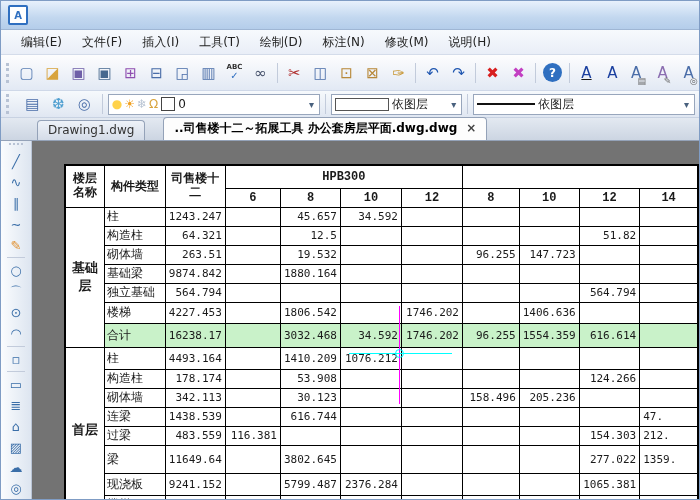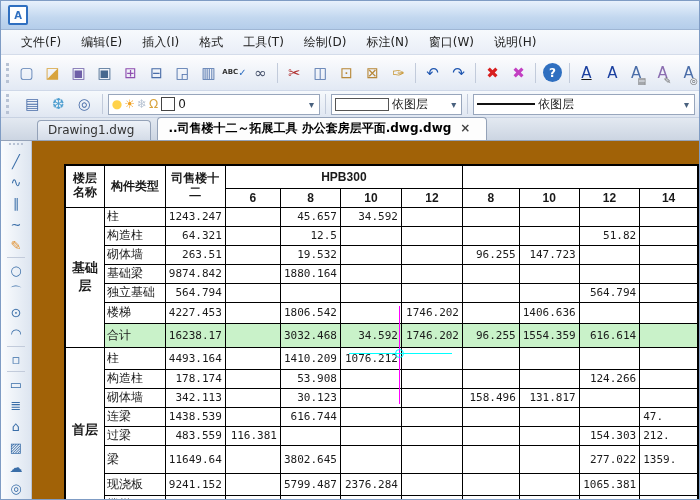--- a/index.html
+++ b/index.html
@@ -21,39 +21,39 @@
   
   .toolbar1{height:35px;flex:0 0 35px;display:flex;align-items:center;gap:1px;padding:0 4px;
     background:linear-gradient(#fdfdfe,#e2e9f4);border-bottom:1px solid #cfd8e8;}
   .toolbar2{height:26px;flex:0 0 26px;display:flex;align-items:center;gap:2px;padding:0 4px;
     background:linear-gradient(#f6f9fc,#e0e7f2);border-bottom:1px solid #c8d2e2;}
   .grip{width:5px;height:20px;border-left:3px dotted #b7c2d4;margin:0 4px 0 1px;}
   .tsep{width:1px;height:20px;background:#c2cbdb;margin:0 3px;}
   .tbtn{width:23px;height:22px;display:flex;align-items:center;justify-content:center;font-size:15px;border:1px solid transparent;border-radius:2px;}
   .tbtn.round{background:#2f6fc0;border-radius:50%;width:17px;height:17px;font-size:12px;font-weight:bold;margin:0 3px;}
   .tbtn.ul{text-decoration:underline;}
-  .tbtn.stack{flex-direction:row;line-height:1;text-align:right;}
+  .tbtn.stack{flex-direction:column;line-height:1;text-align:right;}
   .tbtn .mini{font-size:7px;font-weight:bold;color:#333;}
   .tbtn .badge{font-size:9px;align-self:flex-end;margin-left:-4px;margin-bottom:-2px;}
 
   .combo{display:flex;align-items:center;gap:3px;background:#fff;border:1px solid #98a6bc;height:19px;
     padding:0 3px;font-size:12px;}
   .combo .arrow{margin-left:auto;color:#49617e;font-size:10px;padding:0 2px;}
   .sicon{font-size:12px;line-height:1;}
   .swatch{width:12px;height:12px;background:#fff;border:1px solid #444;}
   .cswatch{width:52px;height:11px;background:#fff;border:1px solid #555;}
   .ltline{width:58px;height:0;border-top:2px solid #111;}
   .layer-combo{width:212px;}
   .color-combo{width:128px;}
   .linetype-combo{width:222px;}
 
   
   .tabbar{height:22px;flex:0 0 22px;display:flex;align-items:flex-end;background:linear-gradient(#e3e9f1,#ccd5e2);
     border-bottom:1px solid #94a2b8;padding-left:36px;}
-  .tab{padding:2px 16px 3px 10px;margin-right:6px;border:1px solid #94a2b8;border-bottom:none;
+  .tab{padding:2px 10px 3px 10px;margin-right:18px;border:1px solid #94a2b8;border-bottom:none;
     border-radius:4px 4px 0 0;background:linear-gradient(#eef2f8,#d4dce8);font-size:12px;color:#333;white-space:nowrap;}
   .tab.active{background:#fdfdfd;font-weight:bold;color:#000;}
   .tab .close{margin-left:9px;color:#444;font-weight:bold;font-size:12px;}
 
   
   .content{flex:1;display:flex;min-height:0;}
   .drawbar{width:30px;flex:0 0 30px;background:linear-gradient(to right,#fafcfe,#dde5f0);
     border-right:1px solid #b9c4d6;display:flex;flex-direction:column;align-items:center;padding-top:2px;}
   .dgrip{width:14px;height:4px;border-top:2px dotted #b7c2d4;margin-bottom:3px;}
   .dtool{width:24px;height:21px;display:flex;align-items:center;justify-content:center;font-size:13px;color:#3a6ea8;border:1px solid transparent;border-radius:2px;}
@@ -61,47 +61,46 @@
 
   .canvas{flex:1;position:relative;overflow:hidden;}
 
   
   table.cadtbl{position:absolute;left:32px;top:23px;border-collapse:collapse;border:2px solid #000;
     background:#fff;table-layout:fixed;}
   .cadtbl td{border:1px solid #000;overflow:hidden;}
   .hrow1{height:23px;}
   .hrow2{height:19px;}
   .hd{font-weight:bold;text-align:center;font-size:12px;padding:0 5px;}
-  .hd.mono{font-family:Liberation Sans, sans-serif;}
+  .hd.mono{font-family:Liberation Mono, monospace;}
   .wrap{word-break:break-all;line-height:1.15;}
   .floor{font-size:13px;font-weight:bold;text-align:center;}
   .ctype{font-size:12px;padding:0 2px;white-space:nowrap;}
   .num{font-family:"DejaVu Sans Mono",monospace;font-size:11px;text-align:right;padding:0 3px;white-space:nowrap;}
   .num.last{text-align:left;}
 
   .overlay{position:absolute;z-index:5;}
 </style>
 </head>
 <body>
 
 <div class="app">
 
   <div class="titlebar">
     <span class="logo">A</span>
   </div>
 
   <div class="menubar" id="menubar">
+      <span class="menu-item">编辑(E)</span>
       <span class="menu-item">文件(F)</span>
-      <span class="menu-item">编辑(E)</span>
       <span class="menu-item">插入(I)</span>
-      <span class="menu-item">格式</span>
       <span class="menu-item">工具(T)</span>
       <span class="menu-item">绘制(D)</span>
       <span class="menu-item">标注(N)</span>
-      <span class="menu-item">窗口(W)</span>
+      <span class="menu-item">修改(M)</span>
       <span class="menu-item">说明(H)</span>
     </div>
 
   <div class="toolbar1">
     <span class="grip"></span>
     <span id="tb1btns" style="display:flex;align-items:center;gap:1px;">
         <span class="tbtn">
           <span style="color: rgb(91, 127, 180);">▢</span>
         </span>
         <span class="tbtn">
@@ -249,21 +248,21 @@
         <span class="dsep"></span>
         <span class="dtool">▫</span>
         <span class="dsep"></span>
         <span class="dtool">▭</span>
         <span class="dtool">≣</span>
         <span class="dtool">⌂</span>
         <span class="dtool">▨</span>
         <span class="dtool">☁</span>
         <span class="dtool">◎</span>
       </div>
-    <div class="canvas" id="canvas" style="background: #a16207; padding-left: 29px;">
+    <div class="canvas" id="canvas" style="background: #737373; padding-left: 29px;">
         <table class="cadtbl">
           <colgroup>
             <col style="width: 55px;">
             <col style="width: 68px;">
             <col style="width: 55px;">
             <col style="width: 57px;">
             <col style="width: 60px;">
             <col style="width: 62px;">
             <col style="width: 62px;">
             <col style="width: 60px;">
@@ -400,21 +399,21 @@
               <td class="num last"></td>
             </tr>
             <tr style="height: 19px;">
               <td class="ctype">砌体墙</td>
               <td class="num">342.113</td>
               <td class="num"></td>
               <td class="num">30.123</td>
               <td class="num"></td>
               <td class="num"></td>
               <td class="num">158.496</td>
-              <td class="num">131.817</td>
+              <td class="num">205.236</td>
               <td class="num"></td>
               <td class="num last"></td>
             </tr>
             <tr style="height: 19px;">
               <td class="ctype">连梁</td>
               <td class="num">1438.539</td>
               <td class="num"></td>
               <td class="num">616.744</td>
               <td class="num"></td>
               <td class="num"></td>

